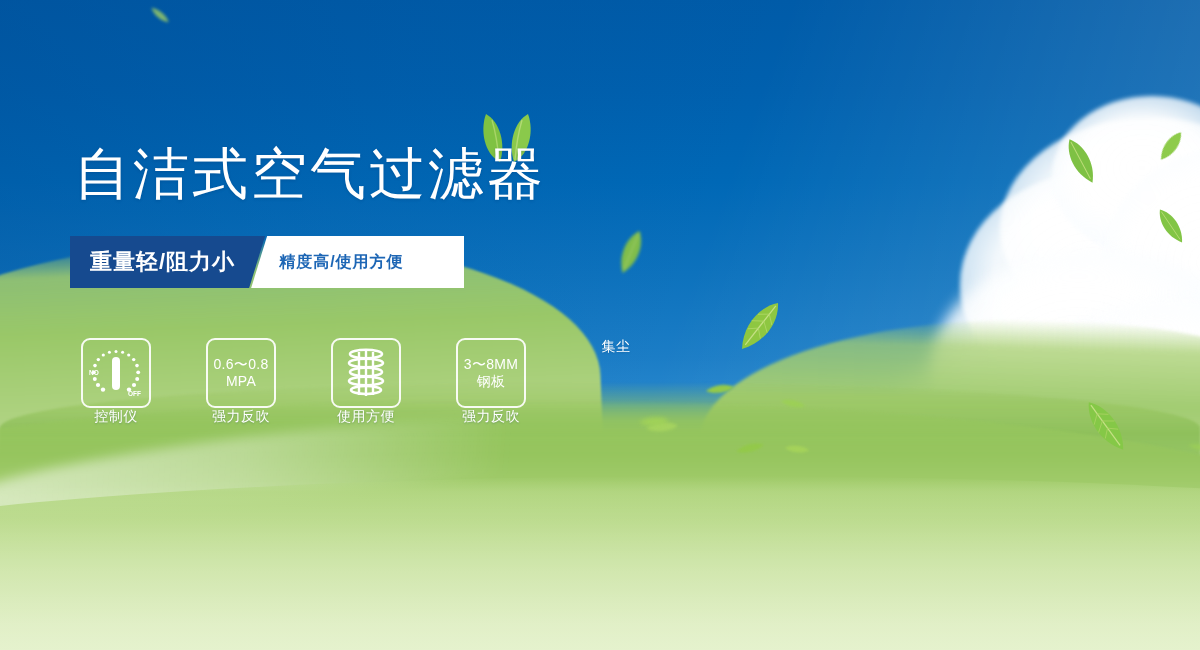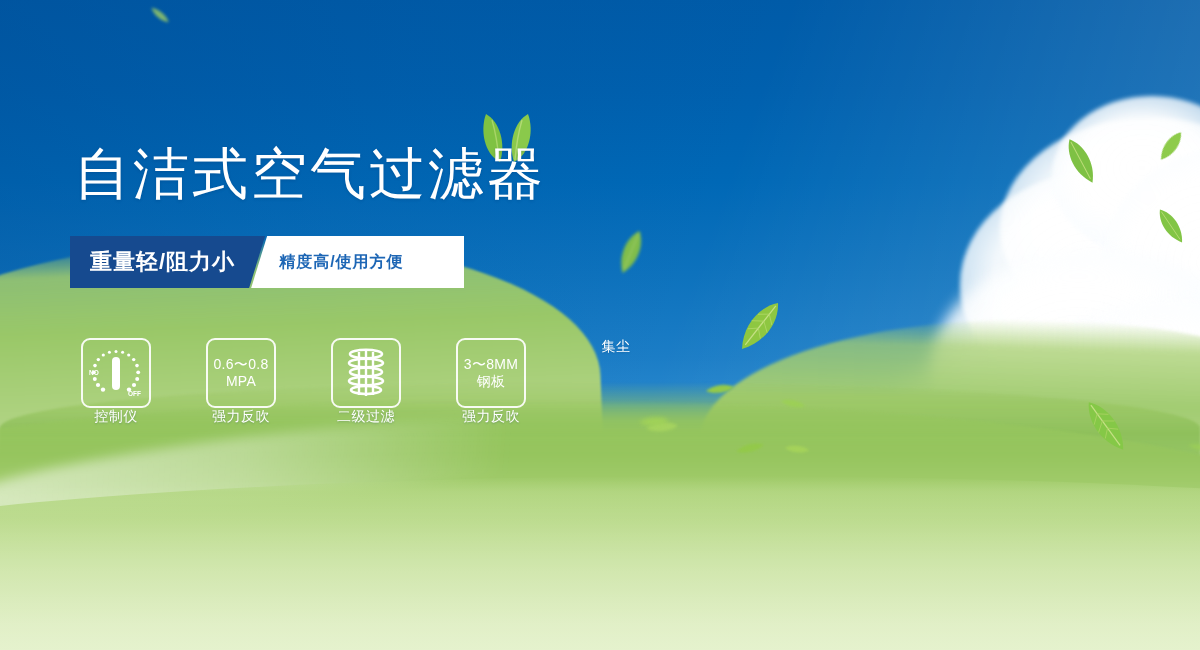--- a/index.html
+++ b/index.html
@@ -434,21 +434,21 @@
             </g>
             <g fill="none" stroke="#ffffff" stroke-width="2.6">
               <ellipse cx="26" cy="9" rx="16" ry="4.2"></ellipse>
               <ellipse cx="26" cy="18" rx="17" ry="4.4"></ellipse>
               <ellipse cx="26" cy="27" rx="16" ry="4.2"></ellipse>
               <ellipse cx="26" cy="36" rx="17" ry="4.4"></ellipse>
               <ellipse cx="26" cy="45" rx="15" ry="4"></ellipse>
             </g>
           </svg>
         </div>
-        <div class="feature-label">二级过滤</div>
+        <div class="feature-label">使用方便</div>
       </div>
 
       <div class="feature">
         <div class="feature-box">
           <div class="txt">3〜8MM</div>
           <div class="txt">钢板</div>
         </div>
         <div class="feature-label">强力反吹</div>
       </div>
 

